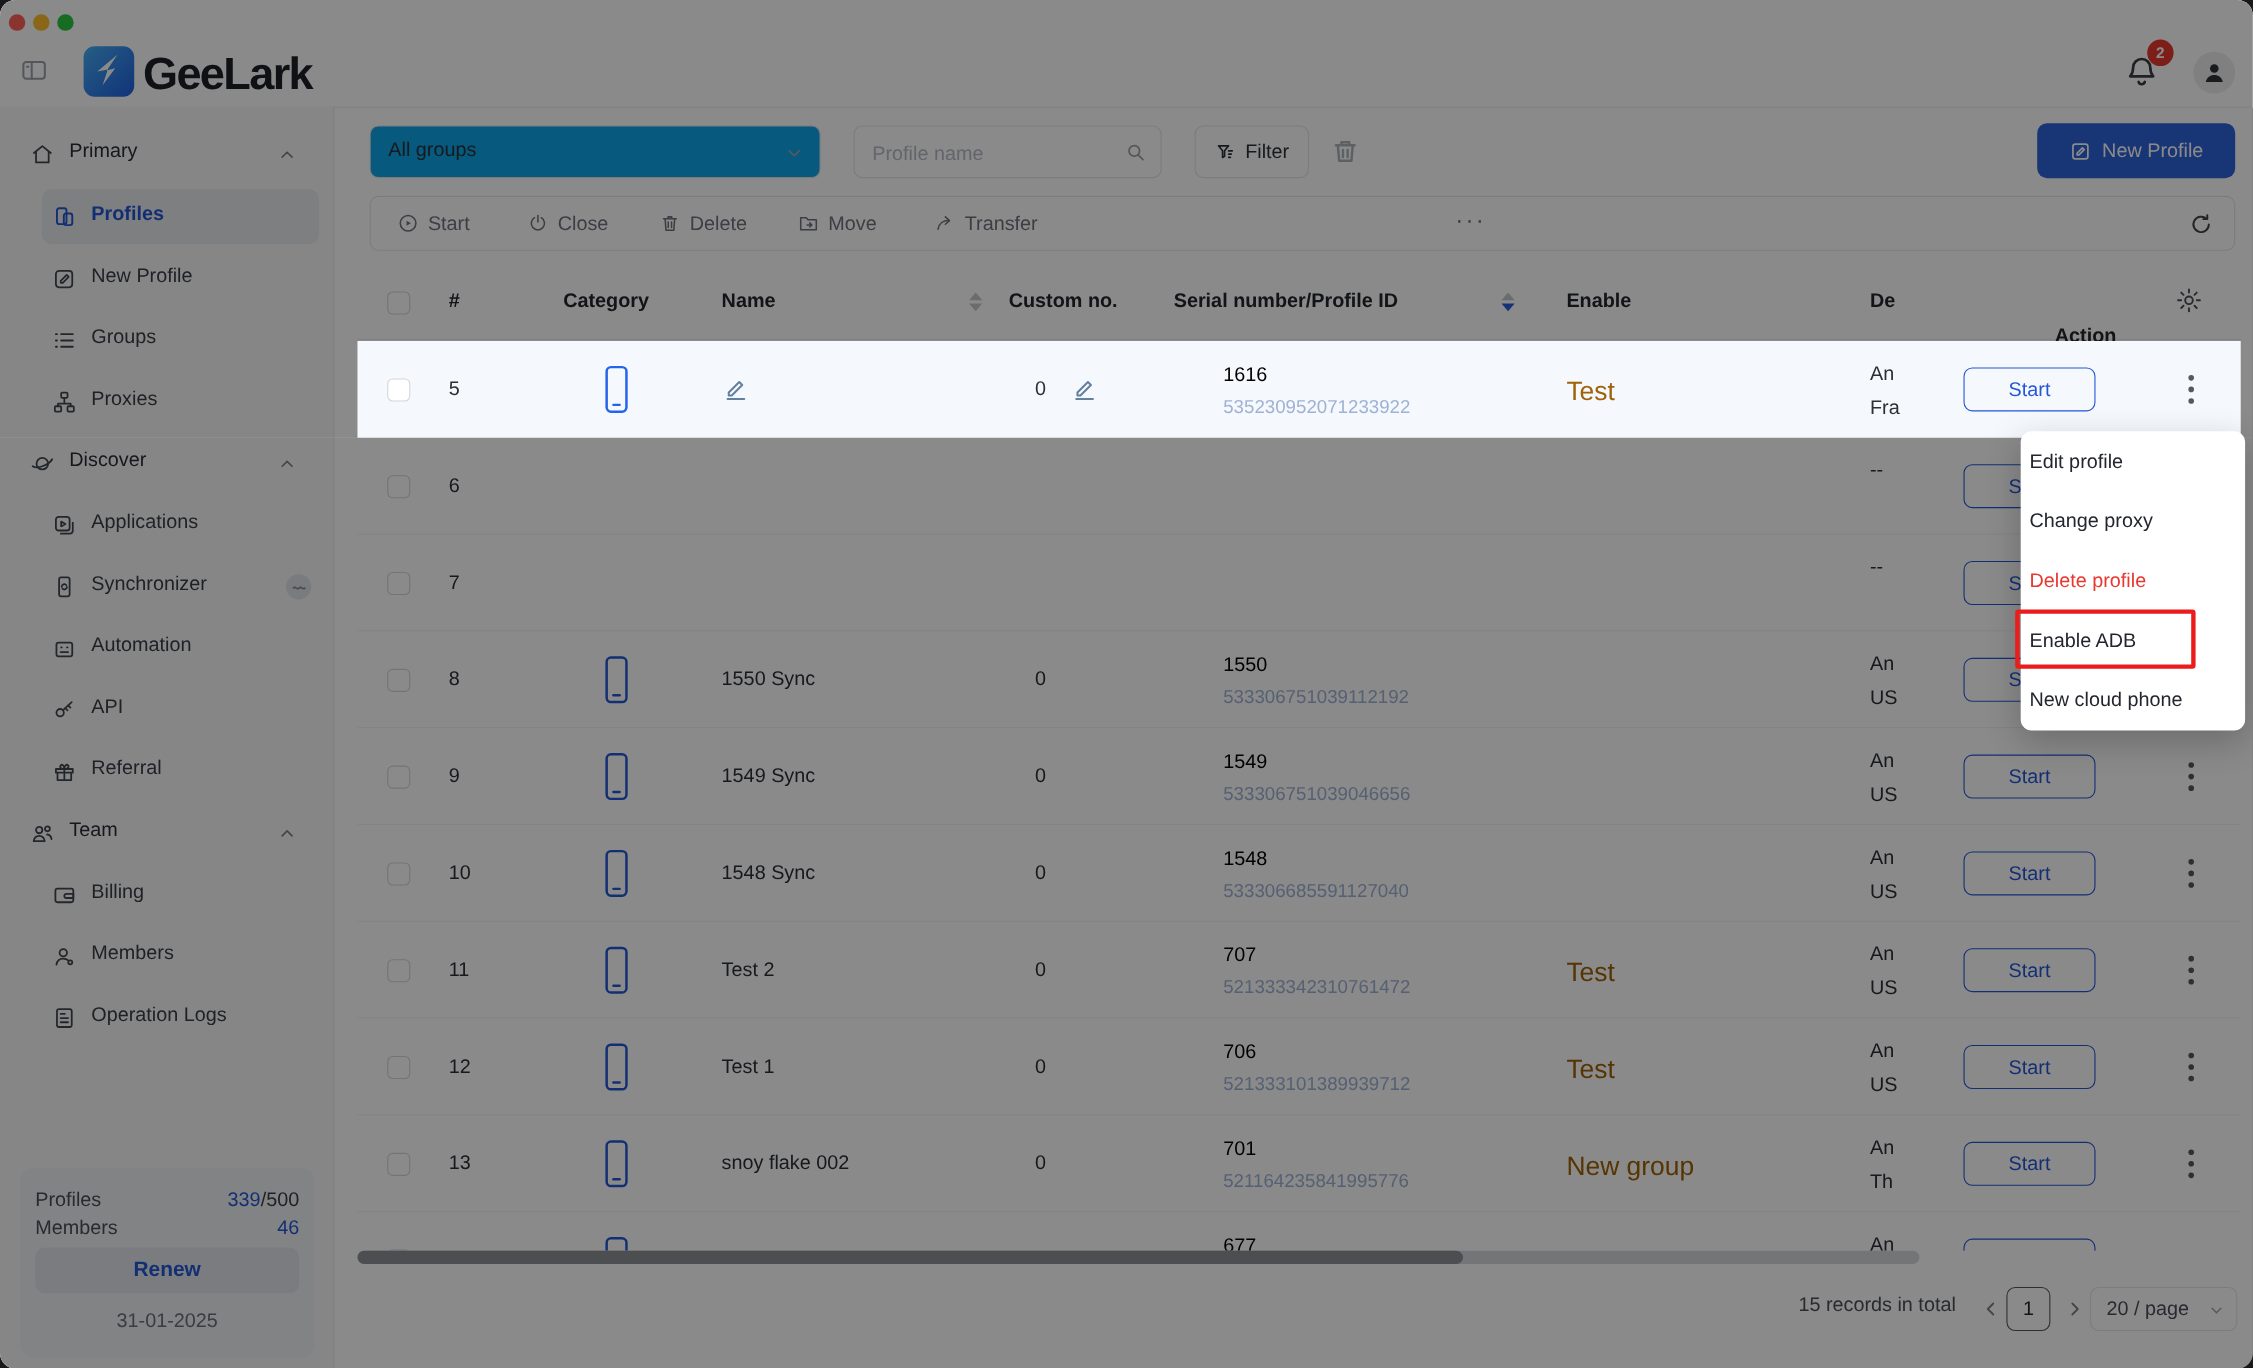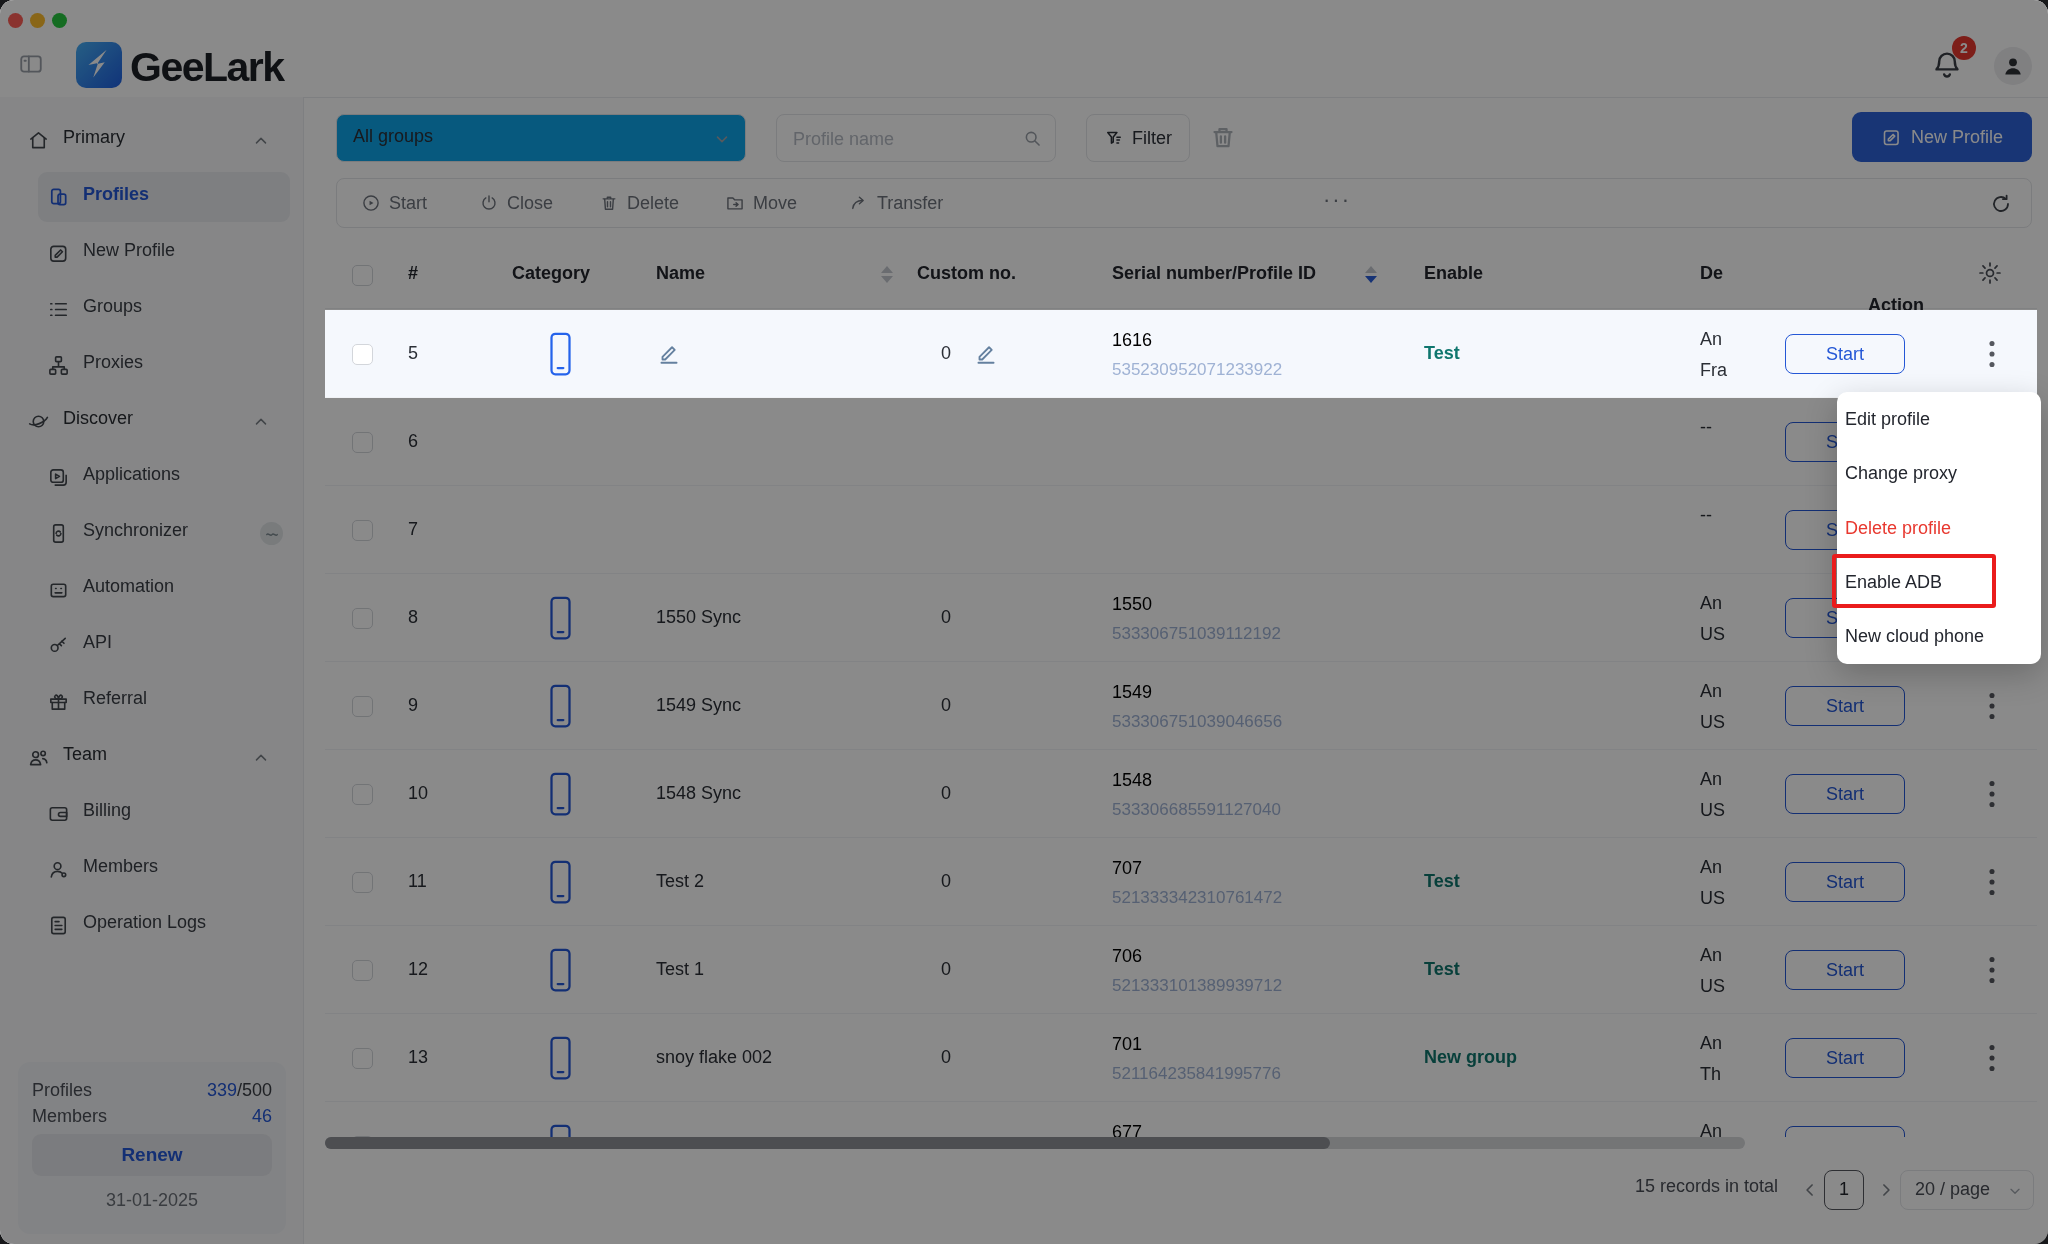--- a/index.html
+++ b/index.html
@@ -68,21 +68,21 @@
   .trow.hl{background:#f5f8fd;}
   .cbx{position:absolute;left:27px;top:34px;width:21px;height:21px;border:1.5px solid #d3d6db;border-radius:5px;background:#fff;box-sizing:border-box;}
   .c-num{position:absolute;left:83px;top:33px;font-size:18px;color:#2b2f36;}
   .c-cat{position:absolute;left:222px;top:19px;color:#2563eb;}
   .c-name{position:absolute;left:331px;top:33px;font-size:18px;color:#2b2f36;}
   .name-edit{position:absolute;left:331px;top:30px;color:#64809f;}
   .c-custom{position:absolute;left:616px;top:33px;font-size:18px;color:#2b2f36;}
   .custom-edit{position:absolute;left:648px;top:30px;color:#64809f;}
   .c-serial1{position:absolute;left:787px;top:20px;font-size:18px;color:#000000;}
   .c-serial2{position:absolute;left:787px;top:50px;font-size:17px;color:#9fb2d4;}
-  .c-group{position:absolute;left:1099px;top:33px;font-size:18px;color:#0f766e;font-weight:bold;}
+  .c-group{position:absolute;left:1099px;top:33px;font-size:24px;color:#a16207;}
   .c-dev{position:absolute;left:1375px;top:14px;width:50px;height:62px;overflow:hidden;font-size:18px;color:#2b2f36;line-height:31px;white-space:nowrap;}
   .start-btn{position:absolute;left:1460px;top:24px;width:120px;height:40px;border:1.5px solid #2457d6;border-radius:8px;box-sizing:border-box;color:#2457d6;font-size:18px;display:flex;align-items:center;justify-content:center;background:transparent;}
   .row-dots{position:absolute;left:1656px;top:26px;color:#55585f;}
   .hscroll-track{left:325px;top:1137px;width:1420px;height:12px;border-radius:6px;background:#d6d8db;}
   .hscroll-thumb{left:325px;top:1137px;width:1005px;height:12px;border-radius:6px;background:#8e9197;}
   
   .pg-total{left:1493px;top:1176px;width:285px;text-align:right;font-size:18px;color:#4b4f57;}
   .pg-prev{left:1800px;top:1180px;color:#7b8087;}
   .pg-page{left:1824px;top:1170px;width:40px;height:40px;border:1.5px solid #55585f;border-radius:8px;box-sizing:border-box;text-align:center;line-height:37px;font-size:18px;color:#23262d;background:#fff;}
   .pg-next{left:1876px;top:1180px;color:#7b8087;}
@@ -408,21 +408,21 @@
   <div class="abs thead">
     <div class="cbx" style="top:21px;"></div>
     <span class="th" style="left:83px;">#</span>
     <span class="th" style="left:187px;">Category</span>
     <span class="th" style="left:331px;">Name</span>
     <span class="sorter" style="left:556px;">
         <span class="car-u"></span>
         <span class="car-d"></span>
       </span>
     <span class="th" style="left:592px;">Custom no.</span>
-    <span class="th" style="left:787px;text-align:center;">Serial number/Profile ID</span>
+    <span class="th" style="left:742px;text-align:center;">Serial number/Profile ID</span>
     <span class="sorter" style="left:1040px;">
         <span class="car-u"></span>
         <span class="car-d on"></span>
       </span>
     <span class="th" style="left:1099px;">Enable</span>
     <span class="th" style="left:1375px;">De</span>
     <span class="th" style="left:1543px;margin-top:32px;">Action</span>
     <span class="gear-ic">
         <svg width="26" height="26" viewBox="0 0 24 24" fill="none" stroke="currentColor" stroke-width="1.6" stroke-linecap="round">
           <circle cx="12" cy="12" r="3.2"></circle>

